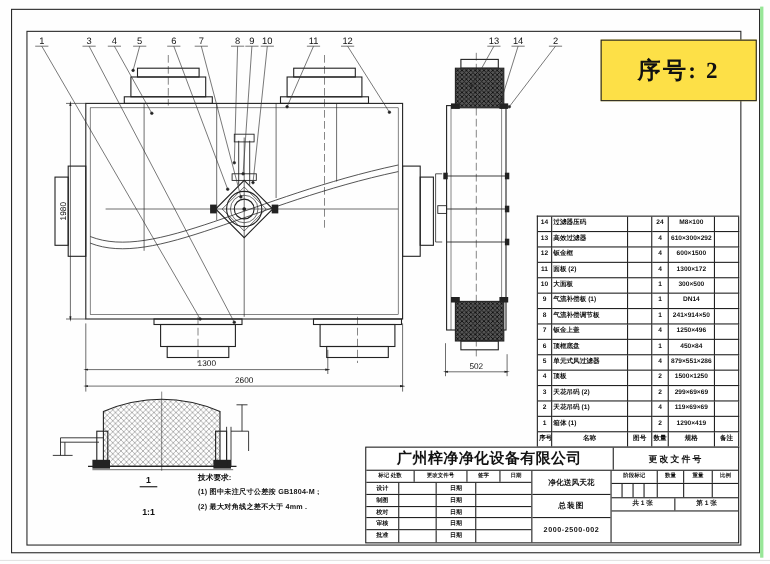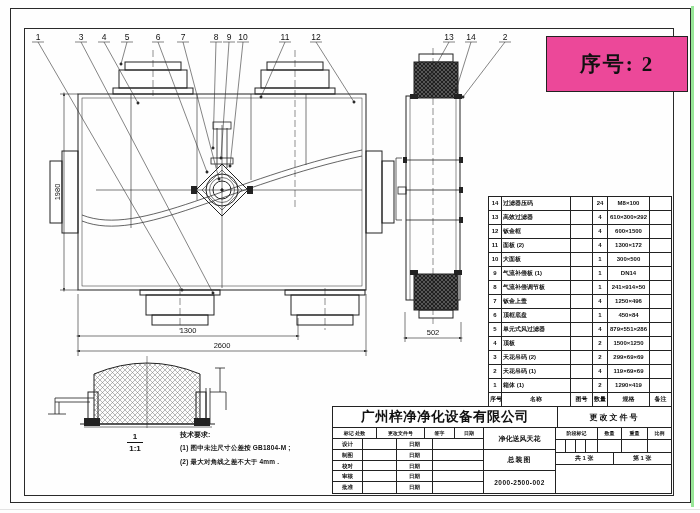--- a/index.html
+++ b/index.html
@@ -6,35 +6,35 @@
   #stage{position:relative;width:700px;height:513px;background:#fefefe;overflow:hidden;
          font-family:"Liberation Sans",sans-serif;color:#111;}
   
   .frame-outer{position:absolute;left:10px;top:8px;width:679px;height:493px;border:1px solid #2a2a2a;}
   .frame-inner{position:absolute;left:24px;top:28px;width:648px;height:466px;border:1px solid #2a2a2a;}
   .green-edge{position:absolute;left:691px;top:6px;width:3px;height:501px;background:#97e697;}
   .bottom-line{position:absolute;left:0;top:509px;width:700px;height:1px;background:#e3e3e3;}
 
   
   .serial-box{position:absolute;left:546px;top:36px;width:140px;height:54px;border:1px solid #222;
-              background:#ec4899;display:flex;align-items:center;justify-content:center;}
+              background:#fde047;display:flex;align-items:center;justify-content:center;}
   .serial-box span{font-family:"Liberation Serif",serif;font-size:21px;font-weight:700;letter-spacing:2px;}
 
   
   svg.cad{position:absolute;left:0;top:0;}
 
   
   .technotes{position:absolute;left:180px;top:431px;width:175px;font-size:6.5px;line-height:1.2;}
   .technotes .tn-title{font-size:7px;font-weight:700;margin-bottom:5px;}
   .technotes .tn-item{margin-bottom:6px;letter-spacing:.2px;font-weight:700;}
 
   
   .detail-label{position:absolute;left:118px;top:432px;width:34px;text-align:center;font-size:8px;font-weight:700;}
   .detail-label .dl-num{border-bottom:1px solid #111;display:inline-block;padding:0 6px 1px;}
-  .detail-label .dl-scale{margin-top:1px;}
+  .detail-label .dl-scale{margin-top:18px;}
 
   
   .parts{position:absolute;left:488px;top:196px;width:184px;background:#fff;
          border-left:1px solid #222;border-top:1px solid #222;box-sizing:border-box;}
   .pt-row{display:grid;grid-template-columns:13px 69px 22px 15px 42px 1fr;height:14px;box-sizing:border-box;}
   .pt-cell{border-right:1px solid #222;border-bottom:1px solid #222;box-sizing:border-box;
            font-size:6px;line-height:13px;overflow:hidden;white-space:nowrap;padding:0 1px;font-weight:700;}
   .pt-no{text-align:center;}
   .pt-qty{text-align:center;}
   .pt-spec{text-align:center;}

